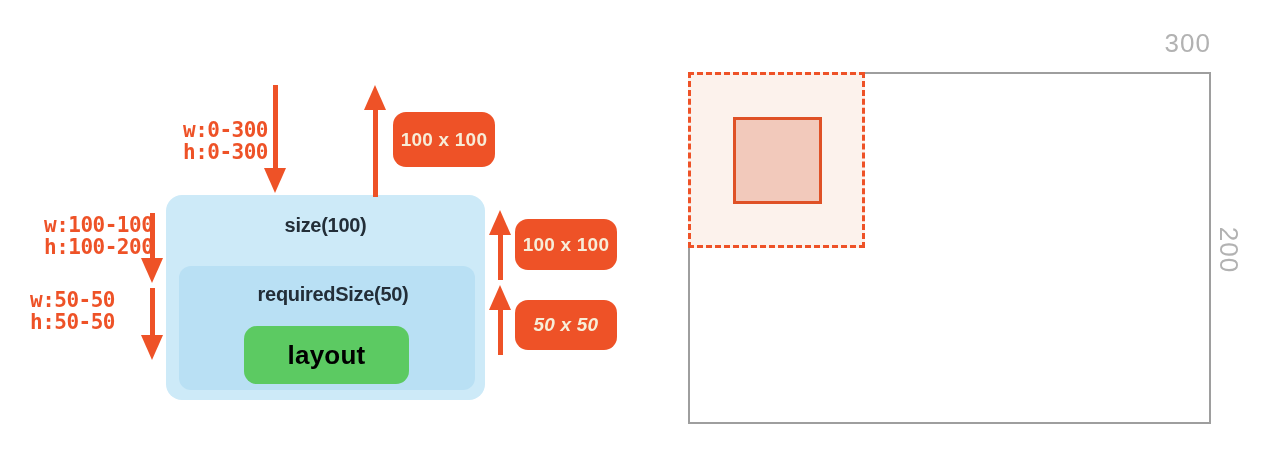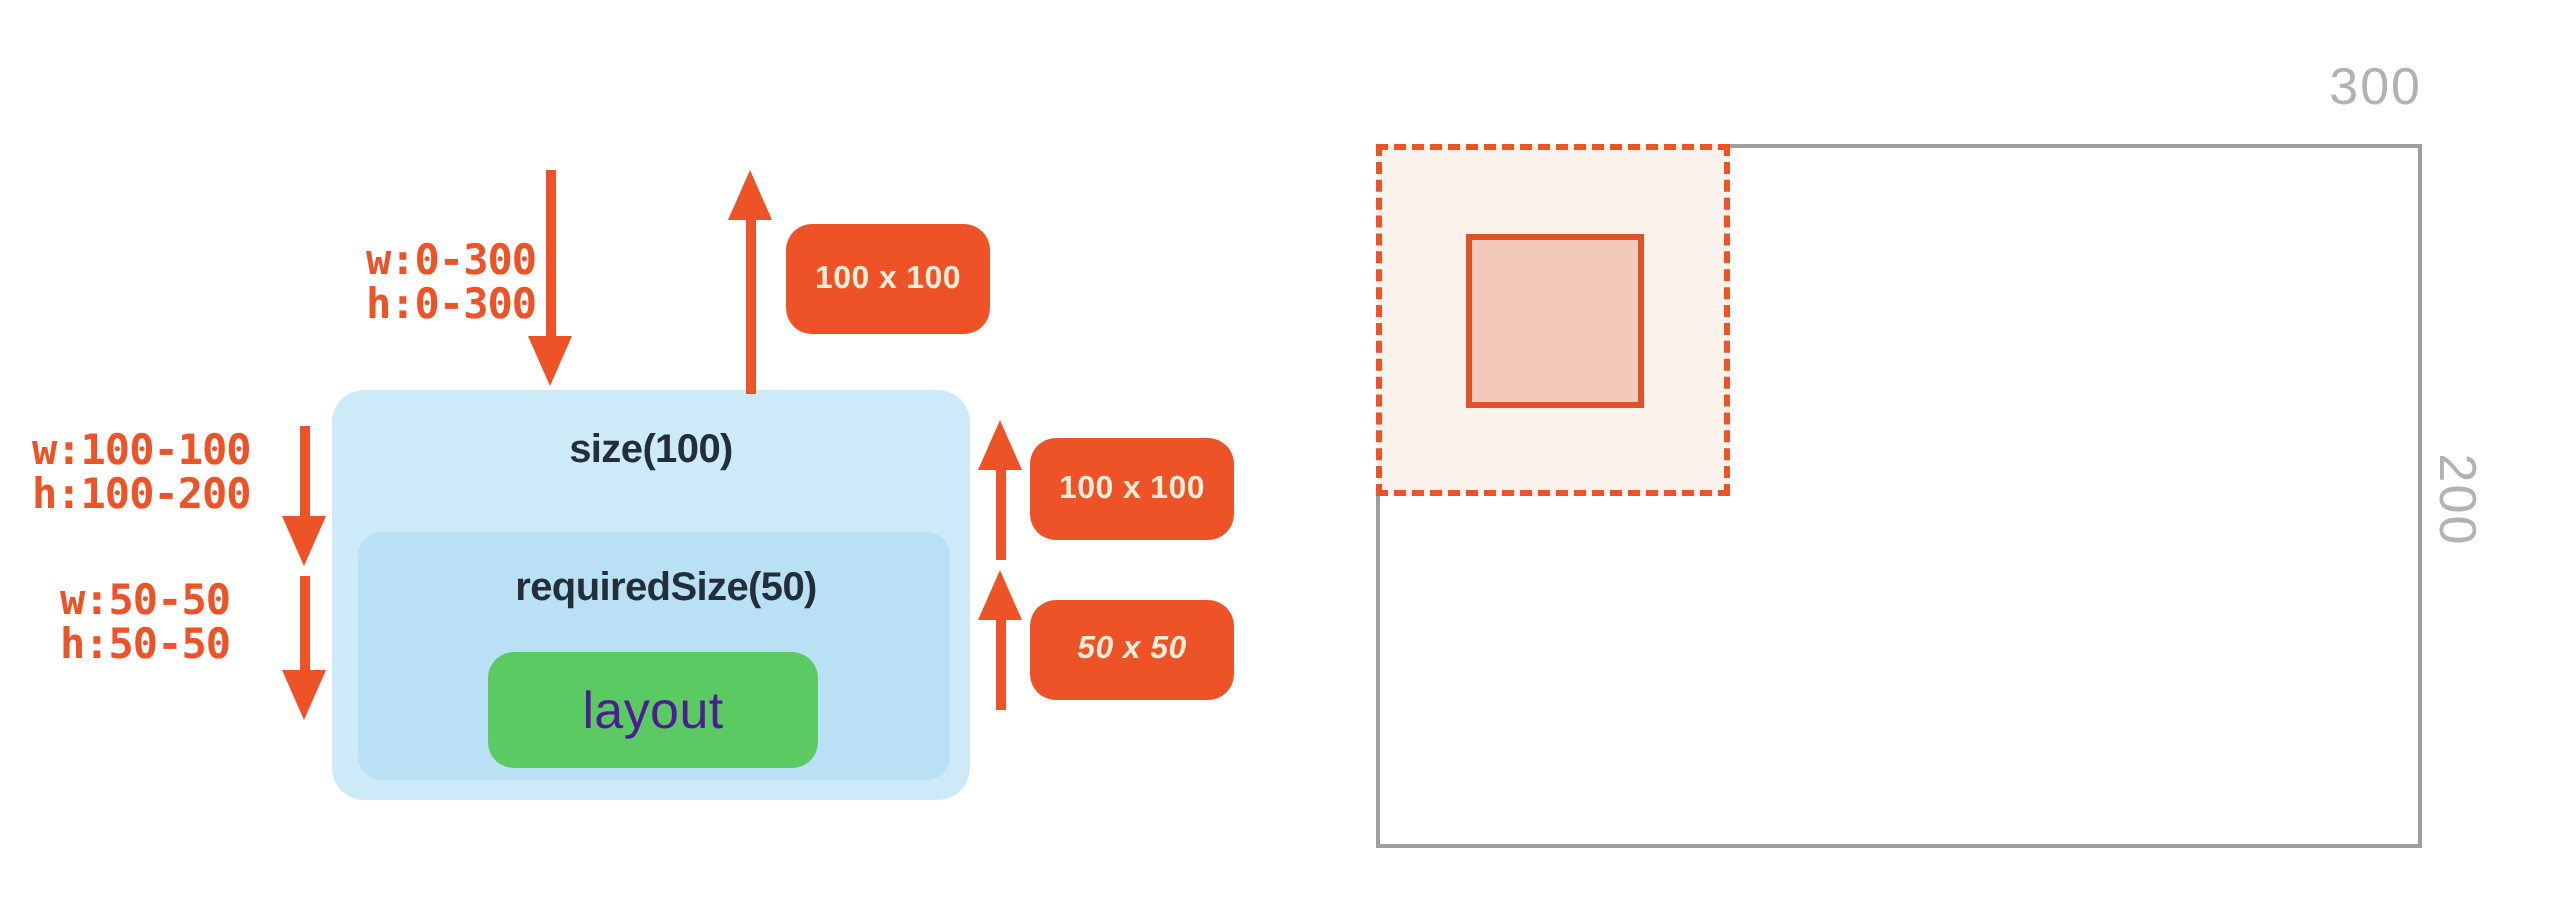--- a/index.html
+++ b/index.html
@@ -23,47 +23,47 @@
   .abs{position:absolute;box-sizing:border-box;}
 
   
   .outer-box{left:166px;top:195px;width:319px;height:205px;background:var(--box-outer-blue);border-radius:16px;}
   .inner-box{left:179px;top:266px;width:296px;height:124px;background:var(--box-inner-blue);border-radius:12px;}
   .green-box{left:244px;top:326px;width:165px;height:58px;background:var(--green);border-radius:13px;
     display:flex;align-items:center;justify-content:center;}
   .node-title{font-weight:bold;font-size:20px;color:var(--dark-text);text-align:center;letter-spacing:-0.3px;}
   .size-title{left:166px;top:214px;width:319px;}
   .required-title{left:179px;top:283px;width:308px;}
-  .layout-title{font-weight:normal;font-size:26px;color:#4c1d95;letter-spacing:0.2px;}
+  .layout-title{font-weight:bold;font-size:26px;color:#000000;letter-spacing:0.2px;}
 
   .constraint-label{
     font-family:"DejaVu Sans Mono","Liberation Mono",monospace;
     font-weight:bold;font-size:21px;line-height:22px;color:var(--orange);
     white-space:pre;letter-spacing:-0.5px;
   }
   .lbl-incoming{left:183px;top:119px;}
-  .lbl-size{left:16px;top:214px;}
+  .lbl-size{left:44px;top:214px;}
   .lbl-required{left:30px;top:289px;}
 
   .arrow{display:flex;flex-direction:column;align-items:center;width:22px;}
   .arrow .shaft{width:5px;flex:1;background:var(--orange);}
   .arrow .head{width:0;height:0;border-left:11px solid transparent;border-right:11px solid transparent;}
   .arrow.down .head{border-top:25px solid var(--orange);}
   .arrow.up .head{border-bottom:25px solid var(--orange);}
   .a1{left:264px;top:85px;height:108px;}
   .a2{left:364px;top:85px;height:112px;}
   .a3{left:141px;top:213px;height:70px;}
   .a4{left:141px;top:288px;height:72px;}
   .a5{left:489px;top:210px;height:70px;}
   .a6{left:489px;top:285px;height:70px;}
 
   .badge{
     background:var(--orange);color:var(--badge-text);border-radius:13px;
     display:flex;align-items:center;justify-content:center;
-    font-weight:bold;font-size:16px;letter-spacing:0.2px;
+    font-weight:bold;font-size:19px;letter-spacing:0.2px;
   }
   .b1{left:393px;top:112px;width:102px;height:55px;}
   .b2{left:515px;top:219px;width:102px;height:51px;}
   .b3{left:515px;top:300px;width:102px;height:50px;font-style:italic;}
 
   
   .parent-rect{left:688px;top:72px;width:523px;height:352px;border:2px solid var(--gray-border);background:#ffffff;}
   .dashed-region{left:688px;top:72px;width:177px;height:176px;border:3px dashed var(--orange);background:var(--dashed-region-fill);}
   .content-rect{left:733px;top:117px;width:89px;height:87px;border:3px solid var(--content-border);background:var(--content-fill);}
   .dim-label{color:var(--gray-label);font-size:26px;letter-spacing:1px;}

